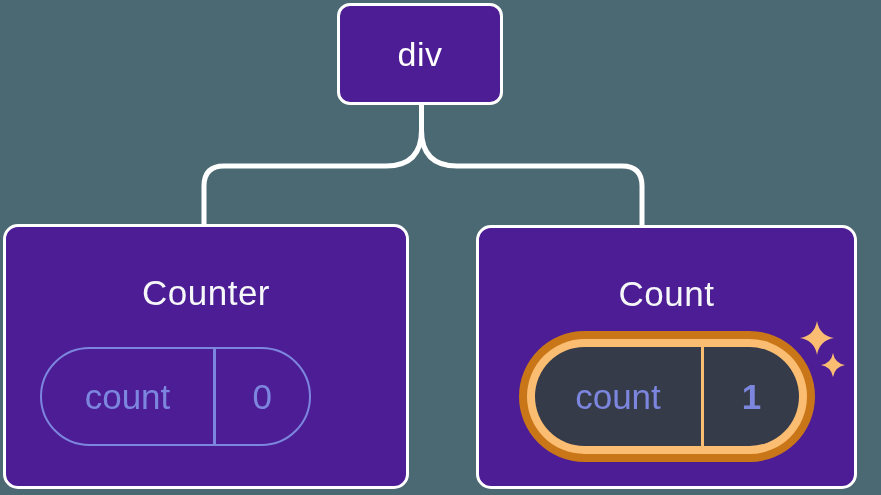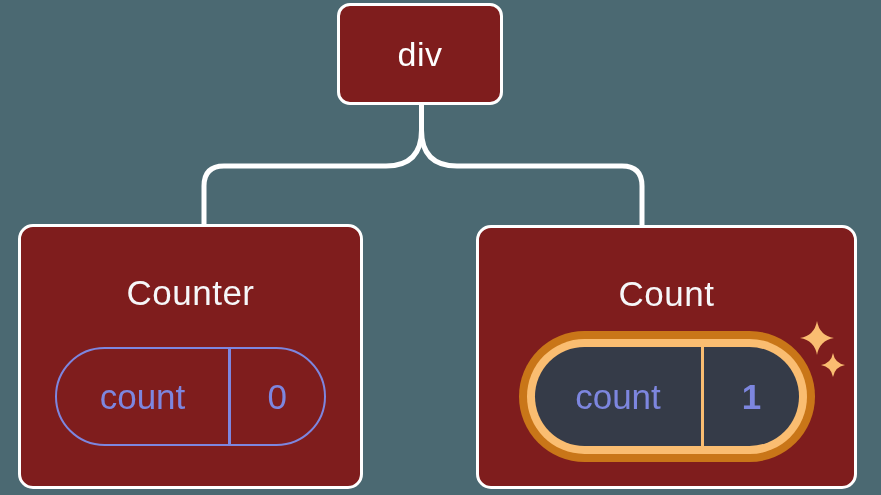--- a/index.html
+++ b/index.html
@@ -15,21 +15,21 @@
     overflow: hidden;
     font-family: "Liberation Sans", sans-serif;
   }
   svg.connector {
     position: absolute;
     left: 0;
     top: 0;
   }
   .node {
     position: absolute;
-    background: #7f1d1d;
+    background: #4c1d95;
     border: 3.5px solid #ffffff;
     box-sizing: border-box;
   }
   .root-node {
     left: 337px;
     top: 3px;
     width: 166px;
     height: 102px;
     border-radius: 13px;
     display: flex;
@@ -37,23 +37,23 @@
     justify-content: center;
     color: #ffffff;
     font-size: 34px;
     font-weight: 500;
     letter-spacing: 0.5px;
   }
   .child-node {
     border-radius: 15px;
   }
   .counter-node {
-    left: 18px;
+    left: 3px;
     top: 224px;
-    width: 345px;
+    width: 406px;
     height: 265px;
   }
   .count-node {
     left: 476px;
     top: 225px;
     width: 381px;
     height: 264px;
   }
   .node-title {
     position: absolute;

